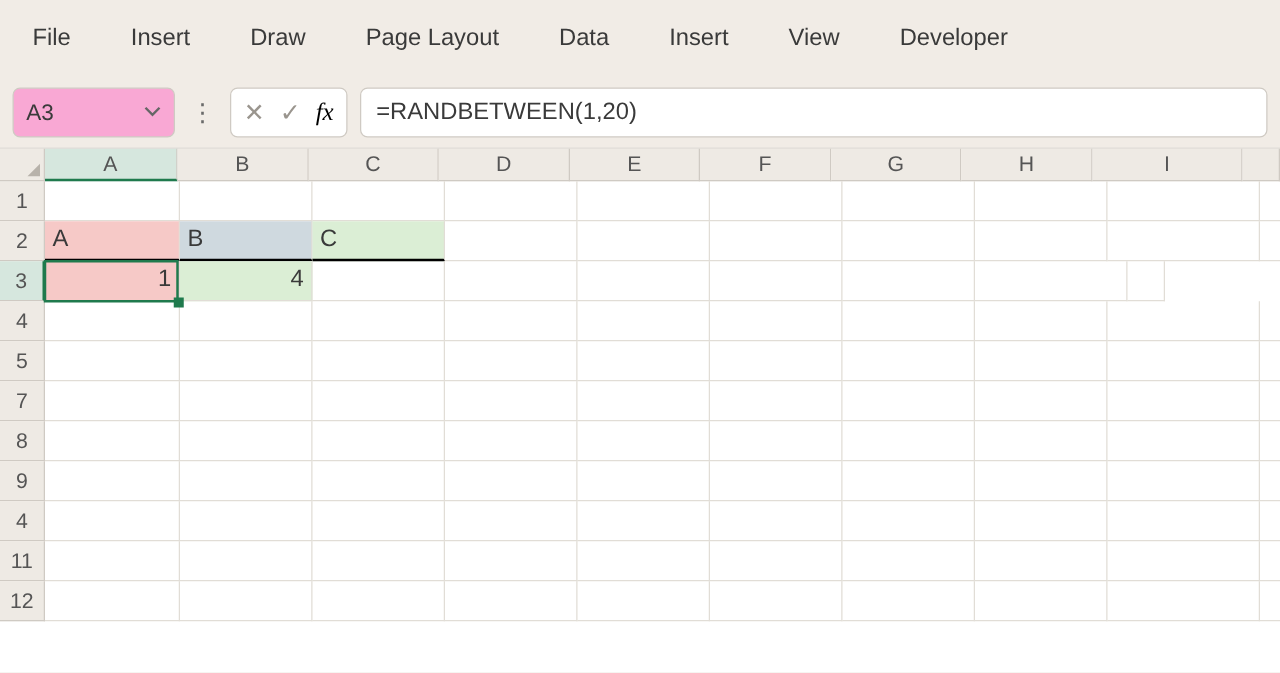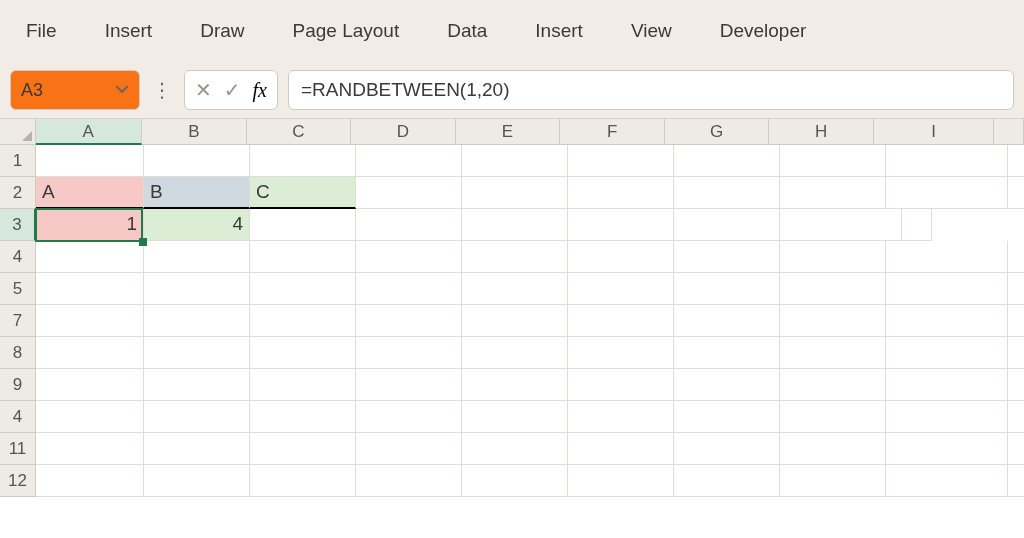--- a/index.html
+++ b/index.html
@@ -31,21 +31,21 @@
   .formula-row {
     height: 56px;
     display: flex;
     align-items: center;
     padding: 0 10px;
     gap: 10px;
   }
   .name-box {
     width: 130px;
     height: 40px;
-    background: #f97316;
+    background: #f9a8d4;
     border: 1px solid #cfcac3;
     border-radius: 6px;
     display: flex;
     align-items: center;
     padding: 0 10px;
     justify-content: space-between;
     font-size: 18px;
   }
   .name-box .chev {
     color: #666;

